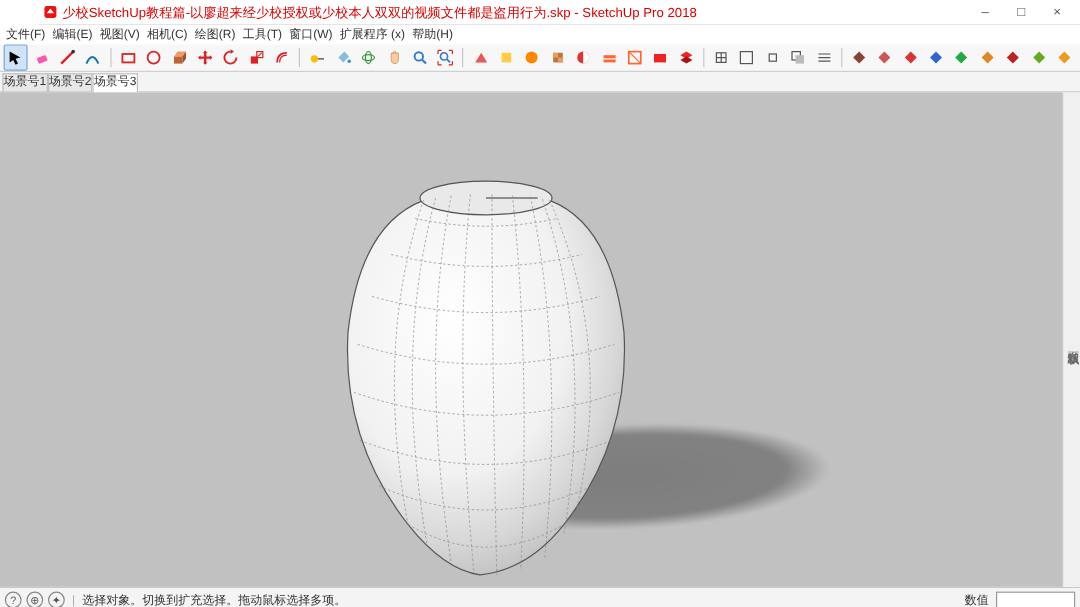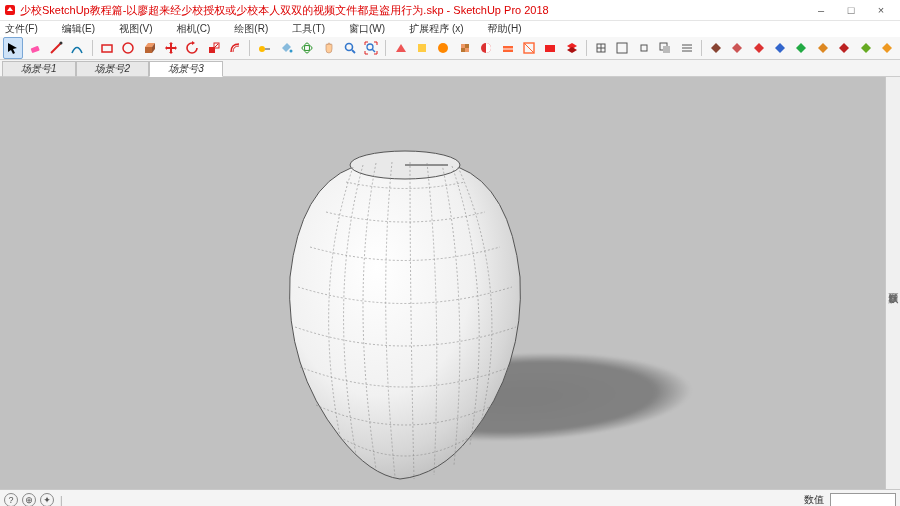--- a/index.html
+++ b/index.html
@@ -1,29 +1,29 @@
 <!DOCTYPE html>
 <html><head>
 <meta charset="utf-8">
 <style>
   html,body{margin:0;padding:0;font-family:"Microsoft YaHei",SimSun,Arial,sans-serif;font-size:11px;color:#000;background:#fff;width:900px;height:506px;overflow:hidden;}
-  .titlebar{height:20px;display:flex;align-items:center;padding:0 4px;background:#fff;border-bottom:1px solid #e5e5e5;}
+  .titlebar{height:20px;display:flex;align-items:center;padding:0 4px;background:#fff;border-bottom:1px solid #e5e5e5;margin-left:32px;}
   .titlebar .app-icon{width:12px;height:12px;margin-right:4px;}
   .titlebar .app-icon svg{display:block}
   .titlebar .title{flex:1;font-size:11px;color:#d00;white-space:nowrap;overflow:hidden;text-overflow:ellipsis;}
   .win-controls{display:flex;gap:0;}
   .win-btn{width:30px;height:20px;display:flex;align-items:center;justify-content:center;color:#555;}
-  .menubar{height:16px;display:flex;align-items:center;padding:0 2px;gap:18px;background:#fff;font-size:10px;color:#333;}
+  .menubar{height:16px;display:flex;align-items:center;padding:0 2px;gap:0;background:#fff;font-size:10px;color:#333;}
   .menubar .menu-item{padding:0 3px;cursor:default;}
   .toolbar{height:22px;display:flex;align-items:center;padding:0 3px;background:#f7f7f7;border-bottom:1px solid #d0d0d0;gap:1px;}
   .tbtn{width:20px;height:20px;display:flex;align-items:center;justify-content:center;border:1px solid transparent;border-radius:2px;cursor:default;}
   .tbtn.sel{border-color:#7aa7d6;background:#cfe3f8;}
   .tsep{width:1px;height:16px;background:#c8c8c8;margin:0 3px;}
   .tabstrip{height:16px;display:flex;align-items:flex-end;background:#f4f4f4;border-bottom:1px solid #ccc;padding-left:2px;gap:0;font-size:10px;}
-  .tab{height:14px;line-height:14px;padding:0 18px;border:1px solid #bfbfbf;border-bottom:1px solid #fff;background:#fff;position:relative;top:1px;color:#333;font-style:italic;}
+  .tab{height:14px;line-height:14px;padding:0 0;border:1px solid #bfbfbf;border-bottom:1px solid #fff;background:#fff;position:relative;top:1px;color:#333;}
   .tab.inactive{background:#e8e8e8;border-bottom-color:#ccc;}
   .workspace{position:relative;height:412px;display:flex;}
   .viewport{flex:1;background:#c1c1c1;position:relative;overflow:hidden;}
   .side-tray{width:14px;background:#f0f0f0;border-left:1px solid #c8c8c8;display:flex;flex-direction:column;align-items:center;font-size:10px;writing-mode:vertical-rl;text-orientation:upright;color:#666;gap:6px;padding-top:4px;}
   .side-tray .tray-tab{padding:4px 0;cursor:default;}
   .statusbar{height:20px;display:flex;align-items:center;border-top:1px solid #c8c8c8;background:#f4f4f4;font-size:10px;color:#333;padding:0 4px;}
   .status-icons{display:flex;gap:4px;align-items:center;}
   .status-icons .sic{width:12px;height:12px;border:1px solid #888;border-radius:50%;display:flex;align-items:center;justify-content:center;font-size:9px;color:#555;}
   .status-sep{margin:0 6px;color:#aaa;}
   .status-input-wrap{margin-left:auto;display:flex;align-items:center;gap:6px;}
@@ -356,17 +356,18 @@
   </div>
 </div>
 
 <div class="statusbar">
   <div class="status-icons">
     <span class="sic">?</span>
     <span class="sic">⊕</span>
     <span class="sic">✦</span>
   </div>
   <span class="status-sep">|</span>
+  <span>选择对象。切换到扩充选择。拖动鼠标选择多项。</span>
   <div class="status-input-wrap">
     <span>数值</span>
     <input class="status-input" style="">
   </div>
 </div>
 
 </body></html>

